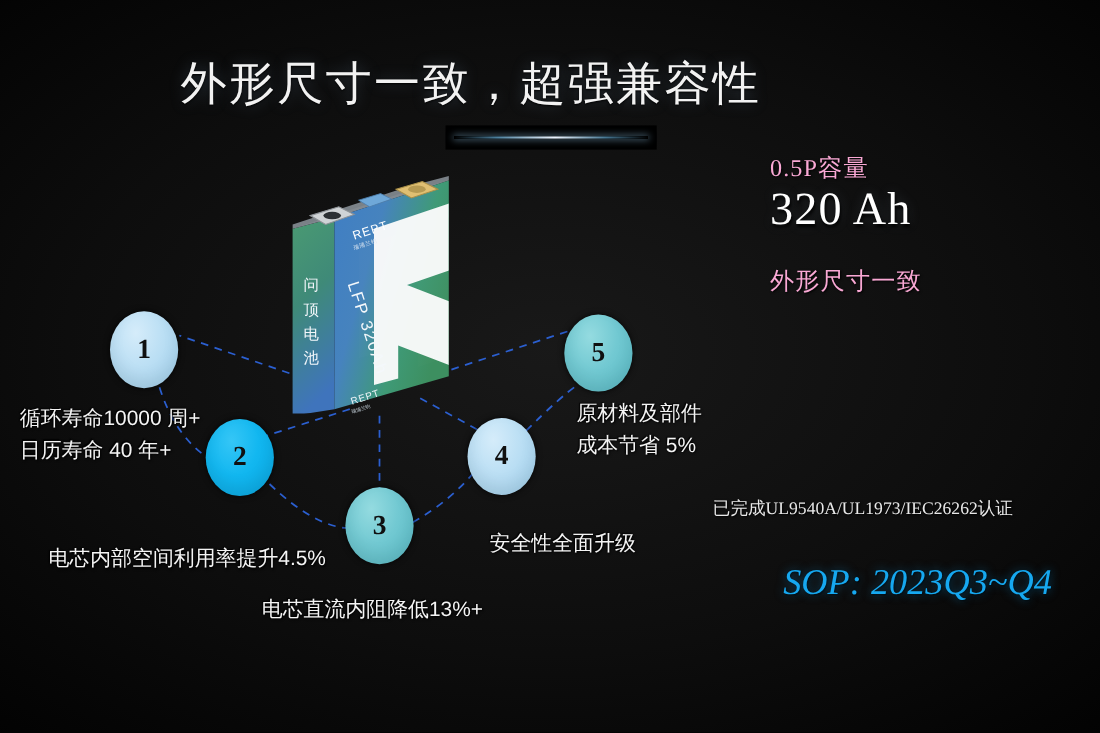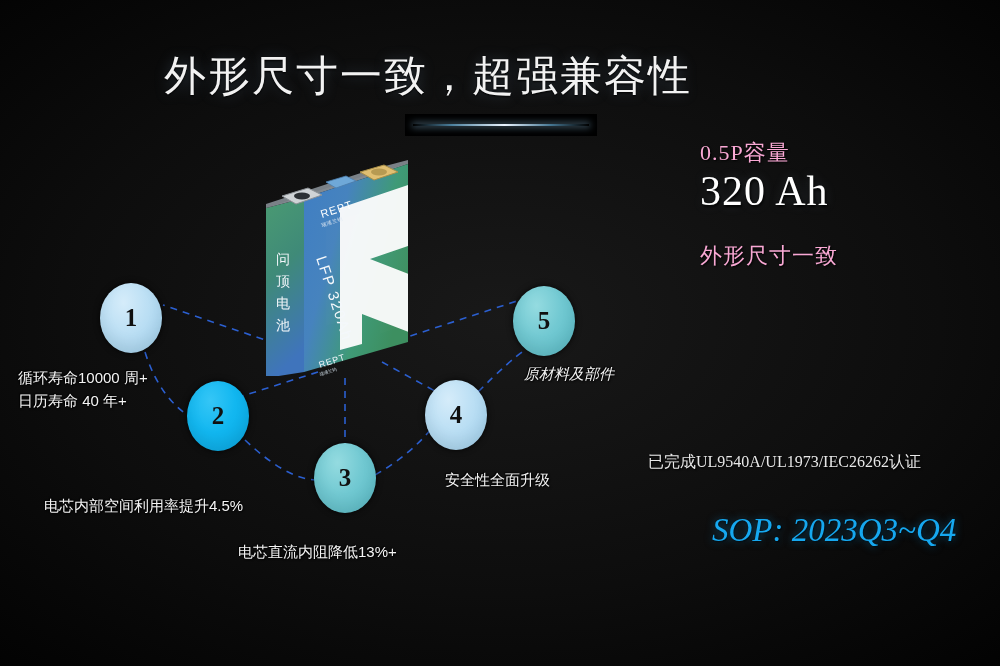--- a/index.html
+++ b/index.html
@@ -98,21 +98,21 @@
     background: radial-gradient(ellipse at 38% 28%, #35c6f6 0%, #12b7f0 45%, #09a6e0 100%);
   }
   .node.teal {
     background: radial-gradient(ellipse at 38% 28%, #94dbe0 0%, #72c9d2 45%, #57b9c4 100%);
   }
 
   
   .caption {
     position: absolute;
     z-index: 8;
-    font-size: 15px;
+    font-size: 19px;
     color: #f4f4f4;
     white-space: nowrap;
     text-shadow: 1px 1px 2px #000, -1px -1px 1px rgba(0,0,0,0.8);
     line-height: 1.55;
   }
 
   
   #specs {
     position: absolute;
     left: 700px;
@@ -264,25 +264,26 @@
   <div class="caption" style="left:18px; top:366px;">
     <div>循环寿命10000 周+</div>
     <div>日历寿命 40 年+</div>
   </div>
   <div class="caption" style="left:44px; top:494px;">
     <div>电芯内部空间利用率提升4.5%</div>
   </div>
   <div class="caption" style="left:238px; top:525px;margin-top:15px;">
     <div>电芯直流内阻降低13%+</div>
   </div>
-  <div class="caption" style="left:445px; top:468px;">
+  <div class="caption" style="left:445px; top:480px;">
     <div>安全性全面升级</div>
   </div>
-  <div class="caption" style="left:524px; top:362px;font-style:italic;">
+  <div class="caption" style="left:524px; top:362px;">
     <div>原材料及部件</div>
+    <div>成本节省 5%</div>
   </div>
 
   <div id="specs">
     <div class="spec-label">0.5P容量</div>
     <div class="spec-value">320 Ah</div>
     <div class="spec-label">外形尺寸一致</div>
   </div>
 
   <div id="cert">已完成UL9540A/UL1973/IEC26262认证</div>
   <div id="sop">SOP: 2023Q3~Q4</div>

